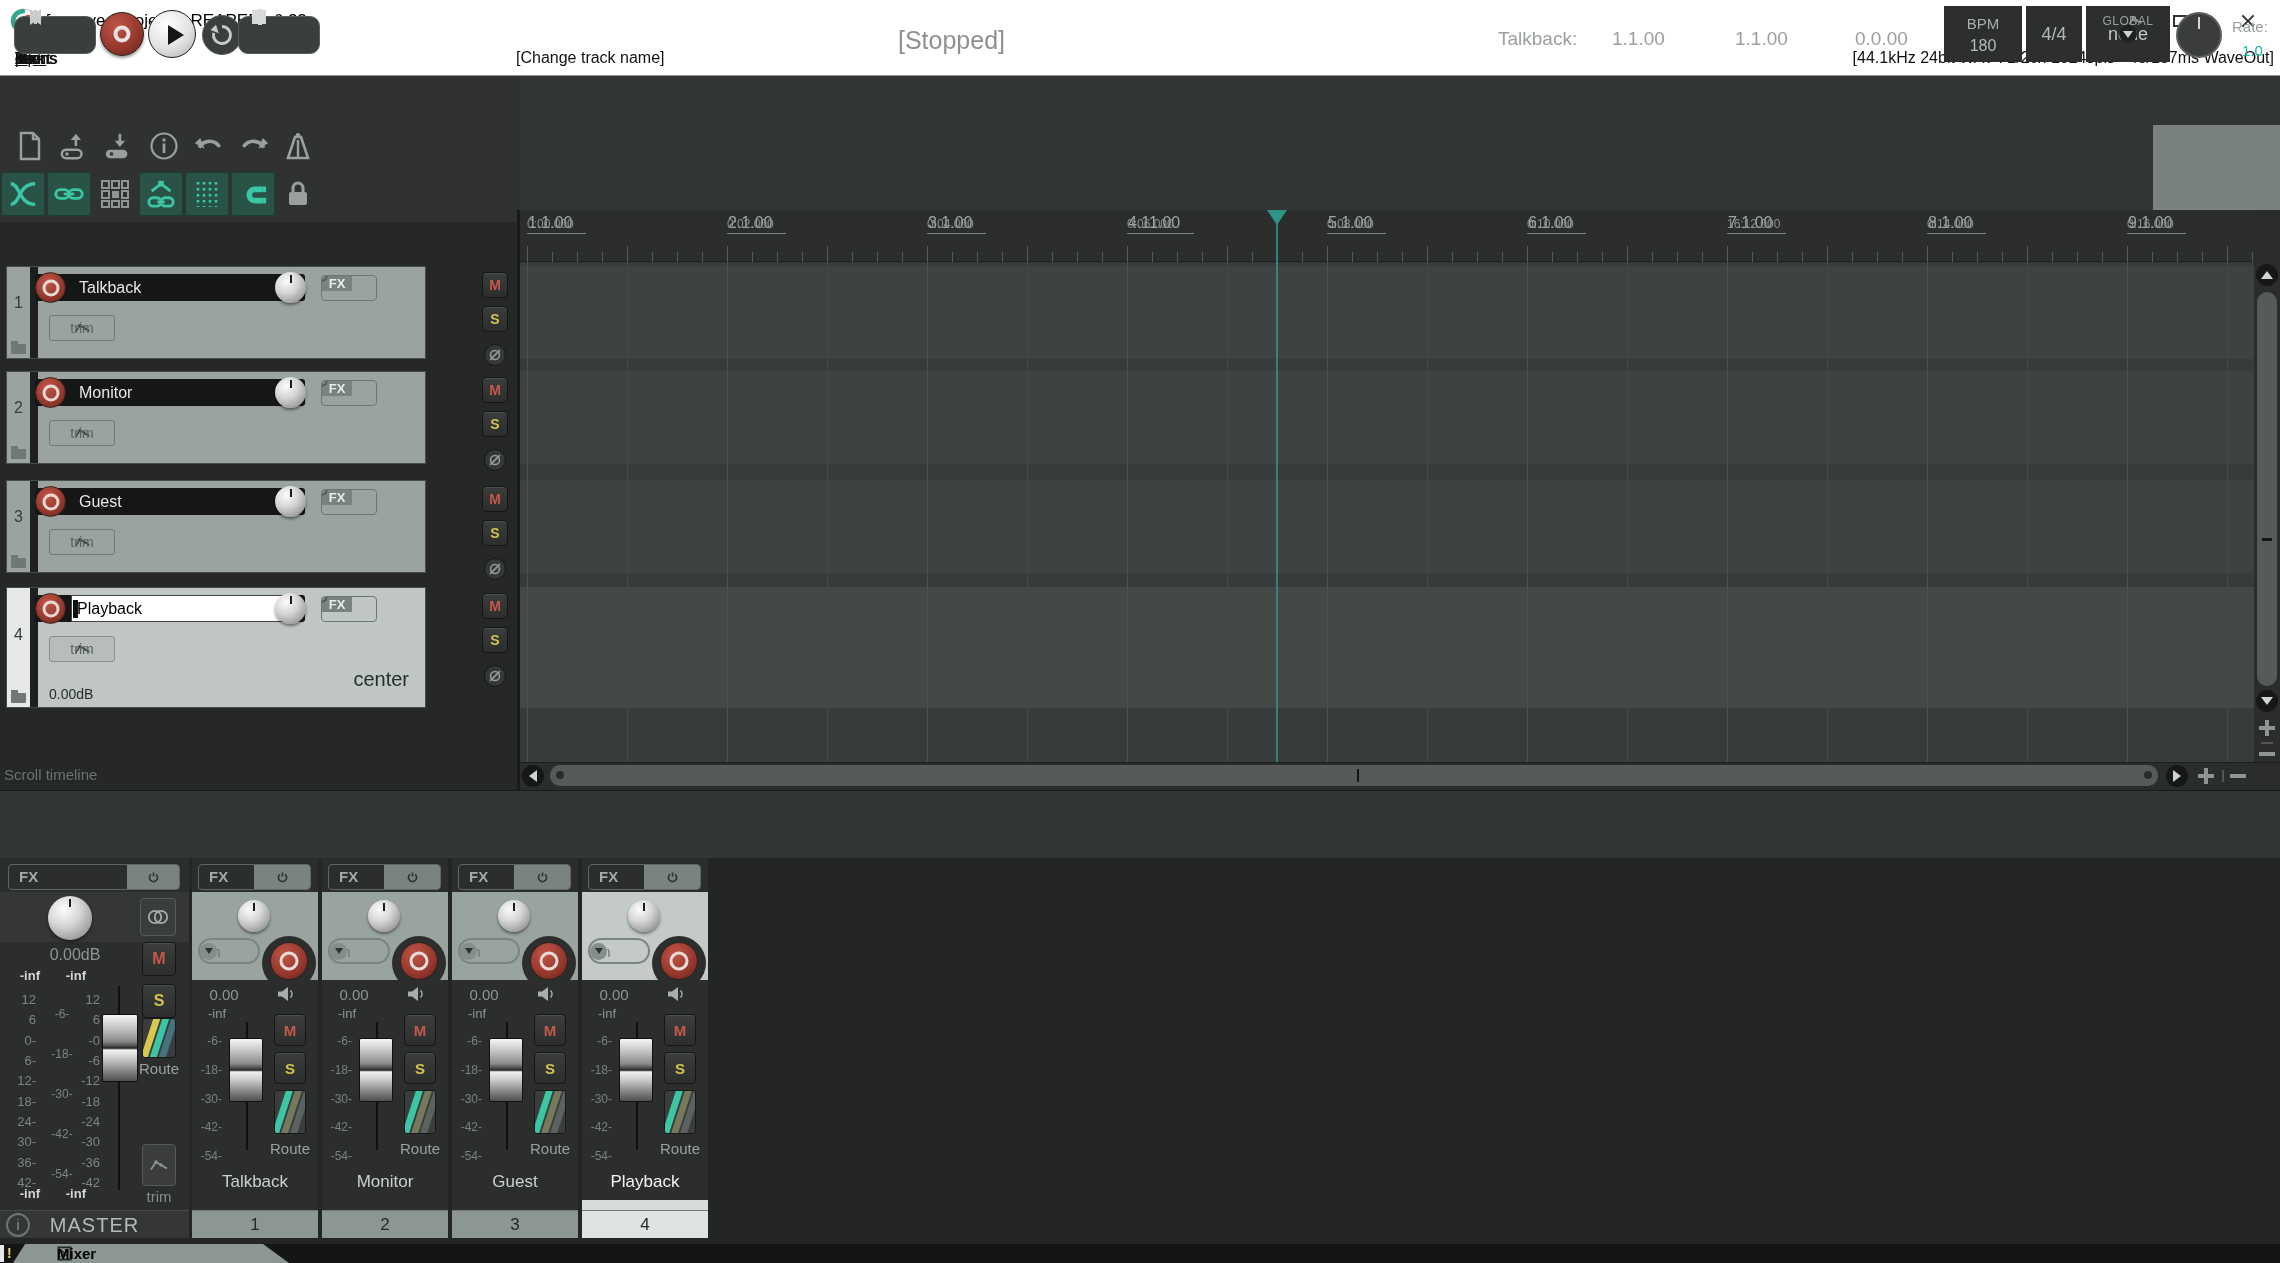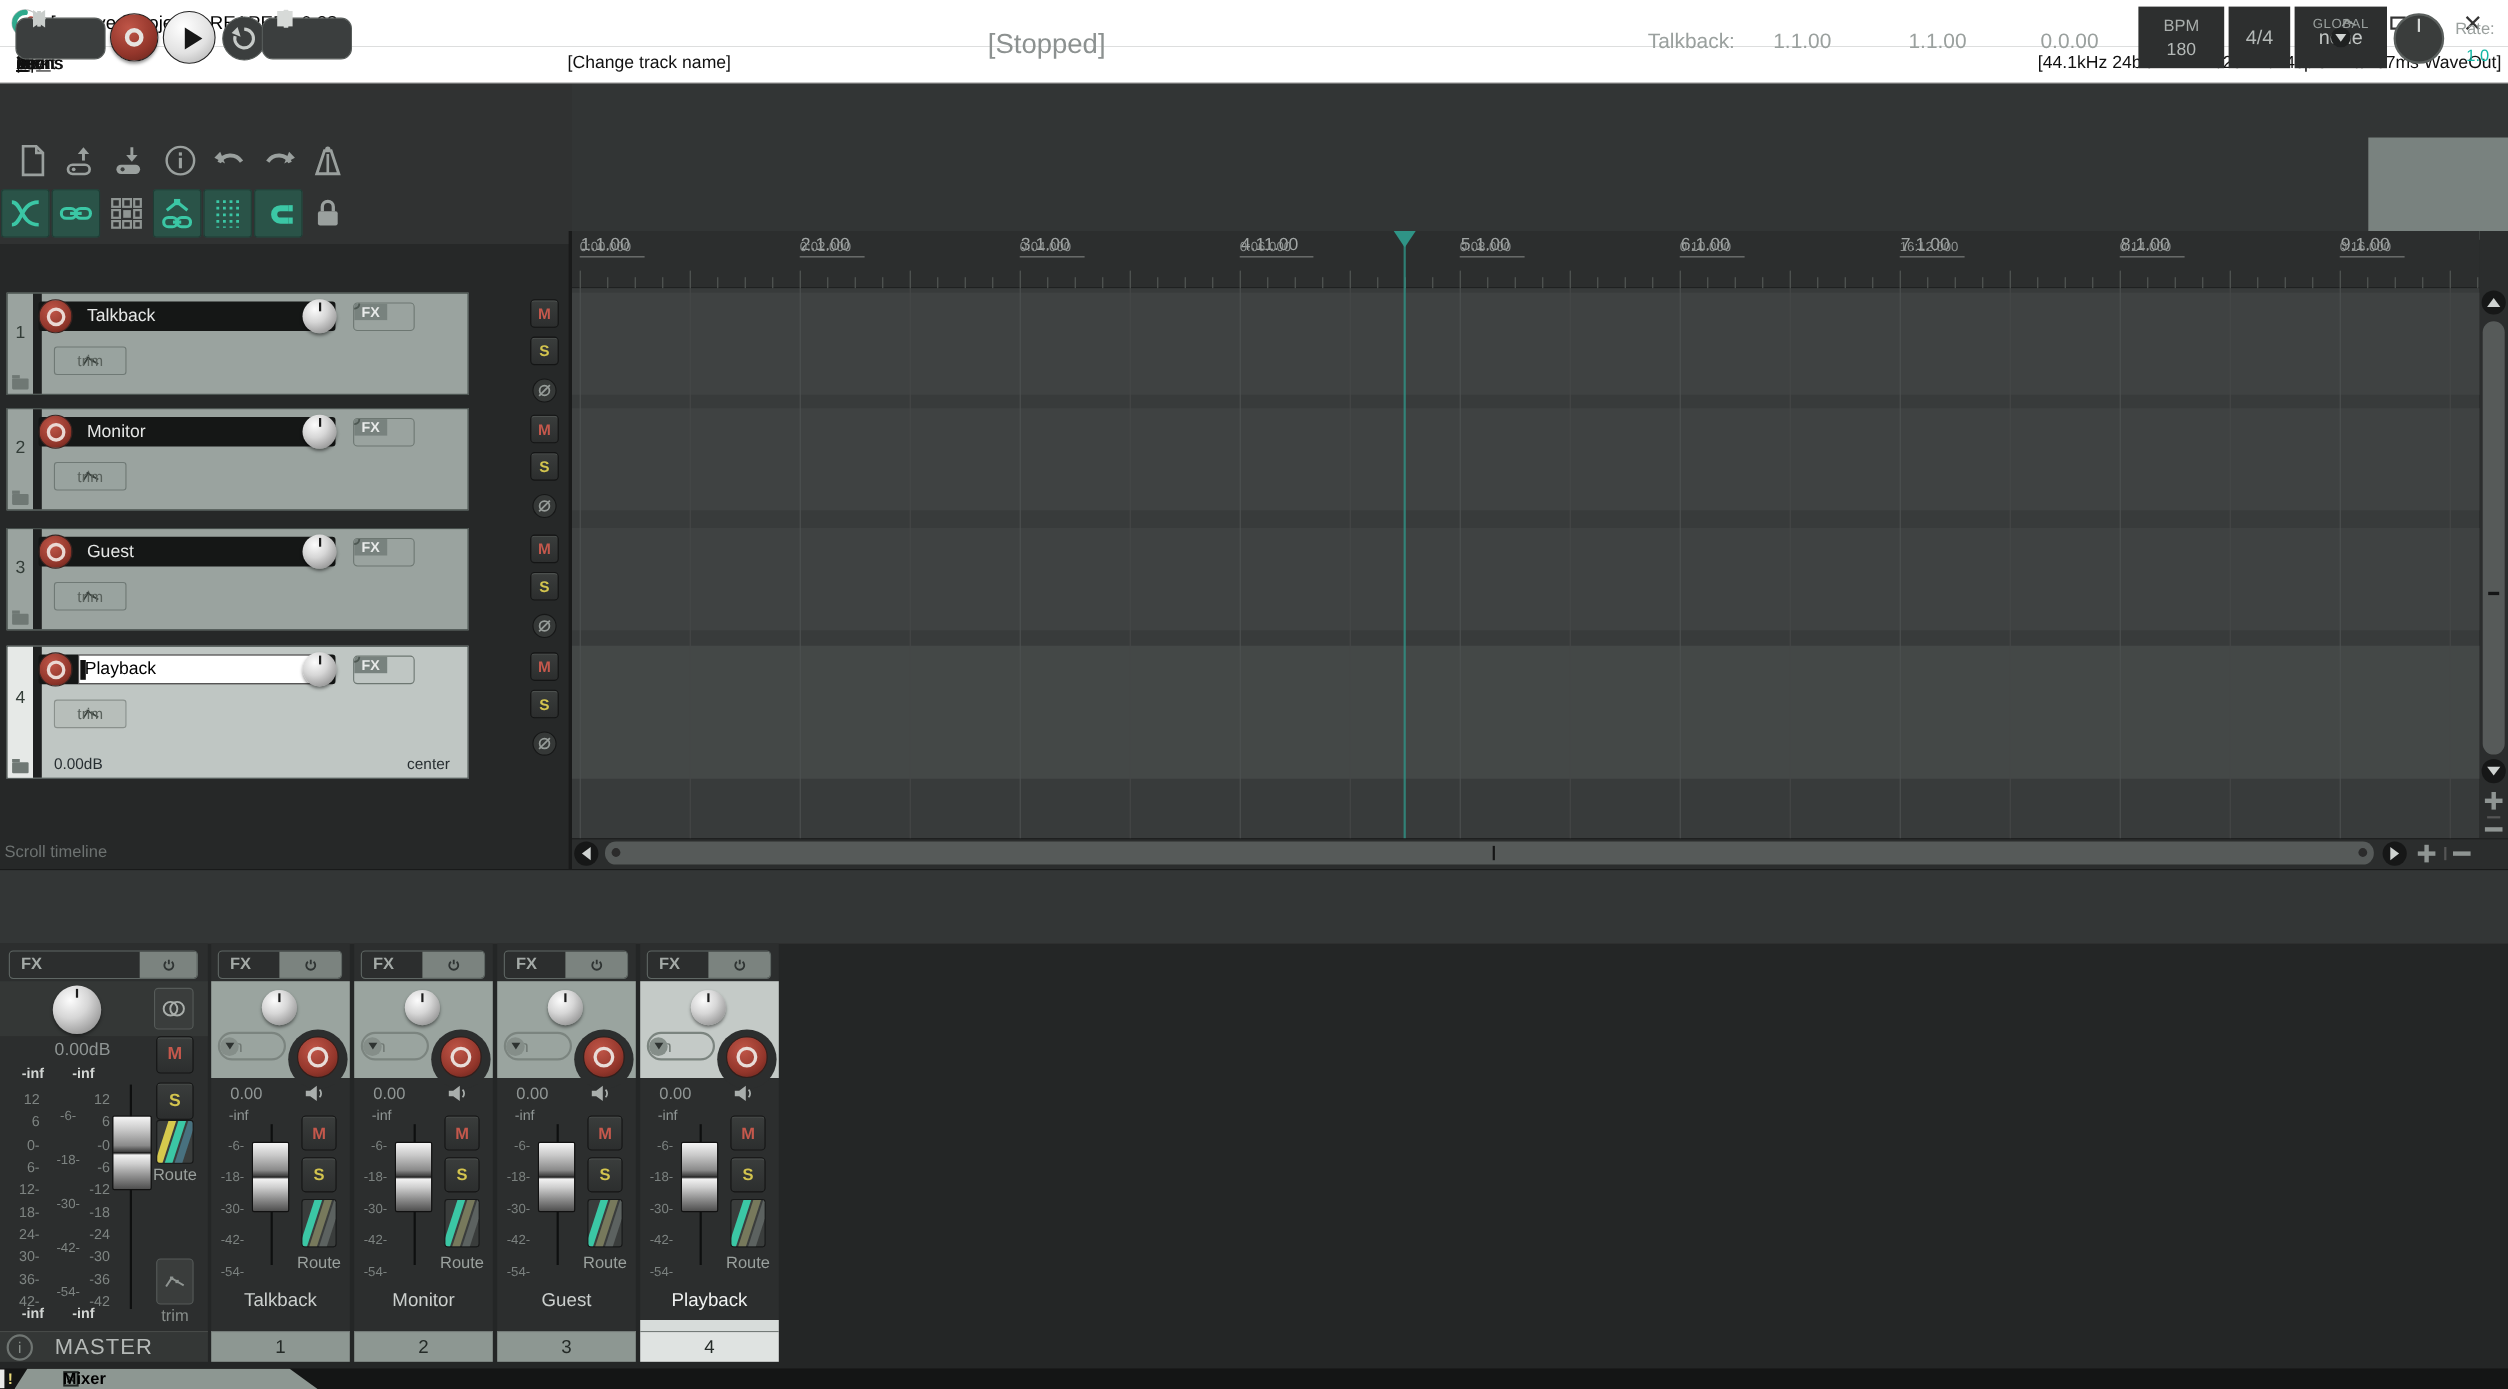--- a/index.html
+++ b/index.html
@@ -61,21 +61,21 @@
   .fxseg1{position:static;width:30px;background:#78827e;color:#e9ebea;font-size:13px;font-weight:bold;
           display:flex;align-items:center;justify-content:center;}
   .fxseg2{position:static;flex:1;background:#9aa39f;display:flex;align-items:center;justify-content:center;color:#4e5853;}
   .fxseg2 svg{width:13px;height:13px;}
   .trimbtn{left:42px;top:48px;width:66px;height:26px;background:#99a39f;border:1px solid #6f7975;border-radius:3px;
            display:flex;align-items:center;justify-content:center;gap:5px;color:#39413d;}
   .track.sel .trimbtn{background:#b7beba;border-color:#8a918d;}
   .trimbtn svg{position:static;width:17px;height:12px;}
   .trimlabel{position:static;font-size:14px;color:#5a625d;}
   .tvol{left:42px;top:98px;font-size:14px;color:#272e31;}
-  .tpan{left:318px;top:98px;width:84px;text-align:right;font-size:14px;color:#272e31;}
+  .tpan{left:318px;top:80px;width:84px;text-align:right;font-size:20px;color:#272e31;}
   .mbtn{background:linear-gradient(#3a3d3c,#2c2e2e);border:1px solid #141515;border-radius:4px;
         box-shadow:inset 0 1px 0 #4c504e;display:flex;align-items:center;justify-content:center;font-weight:bold;}
   .tcp-ms{left:482px;width:26px;height:26px;font-size:14px;}
   .mute{color:#c4584c;} .solo{color:#d3c44e;}
   .phase{left:484px;width:22px;height:22px;border-radius:50%;background:#353837;border:1px solid #161717;
          display:flex;align-items:center;justify-content:center;}
   .phase svg{width:16px;height:16px;}
   .hint{left:4px;top:766px;font-size:15px;color:#6d7271;}
 
   

